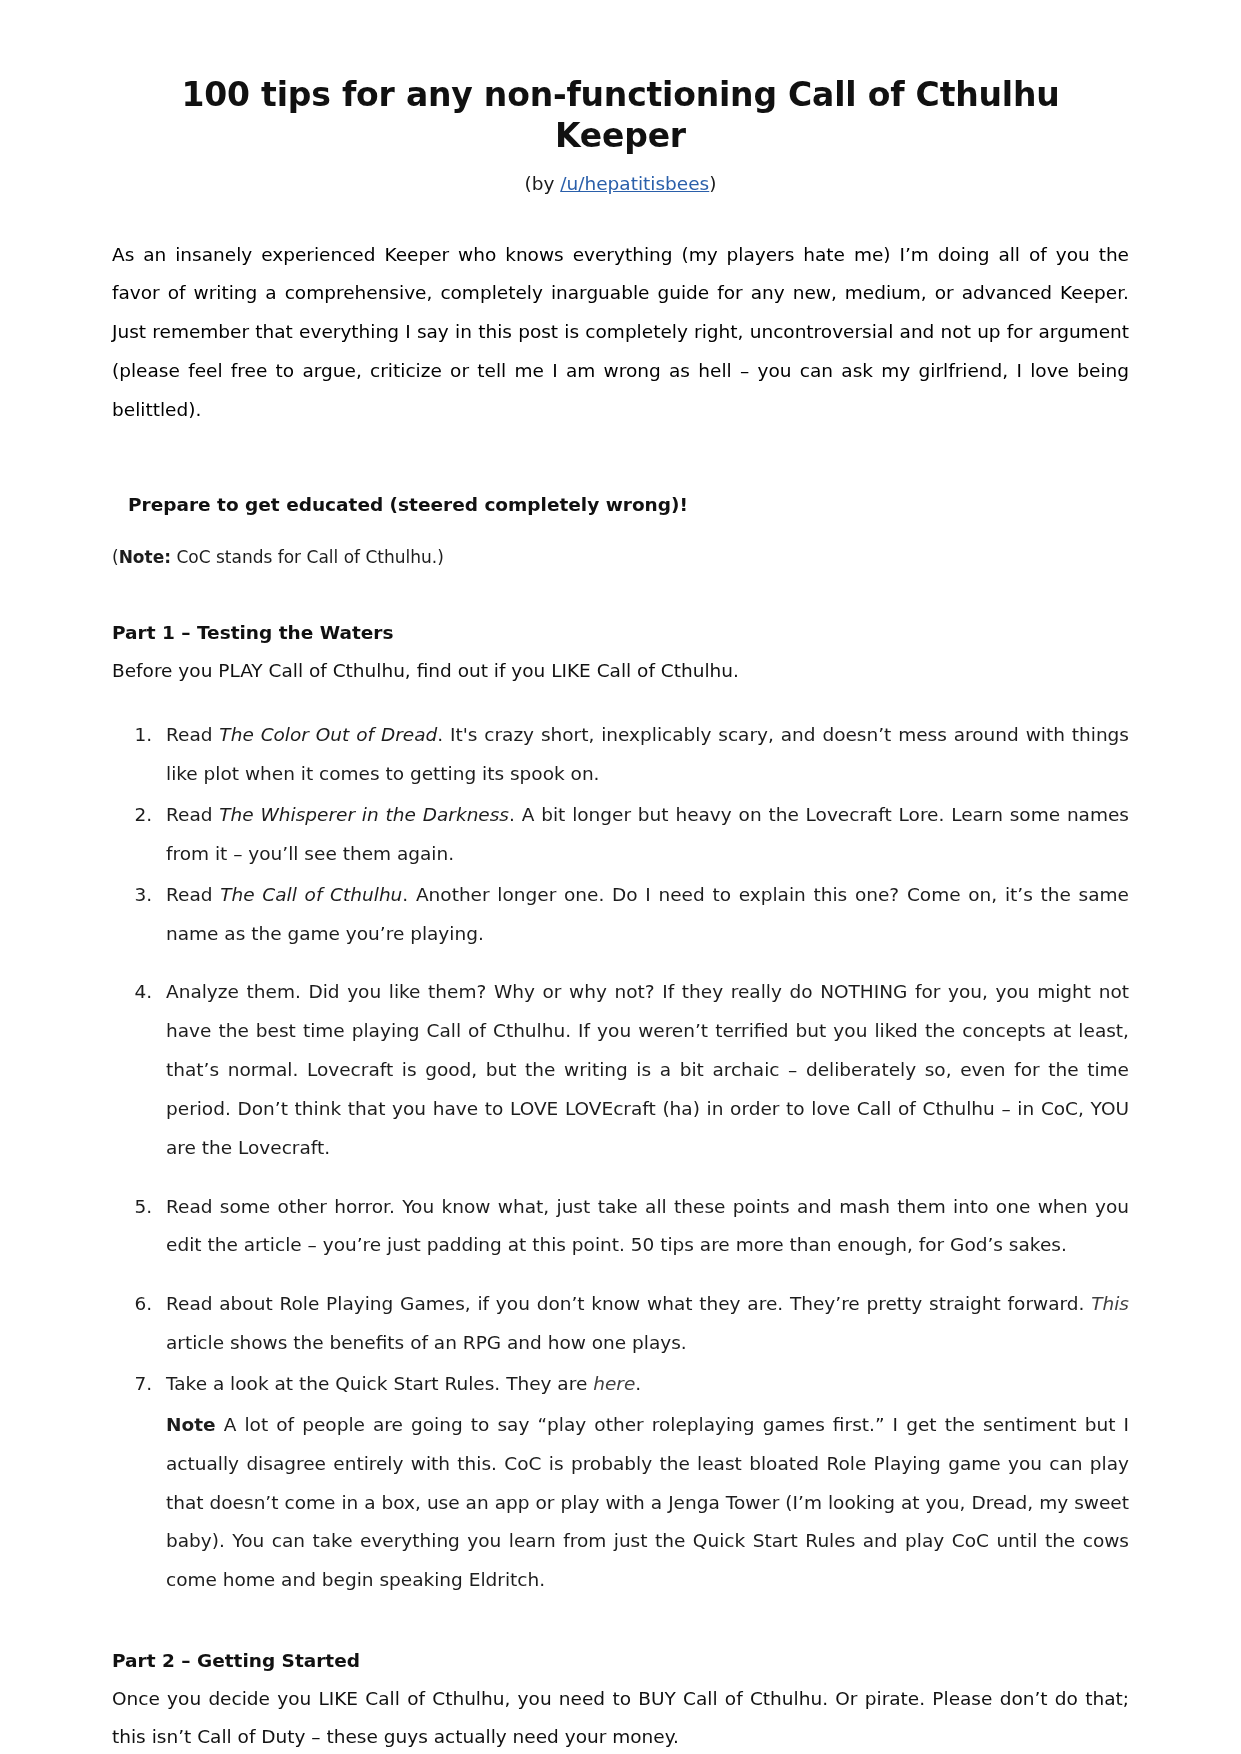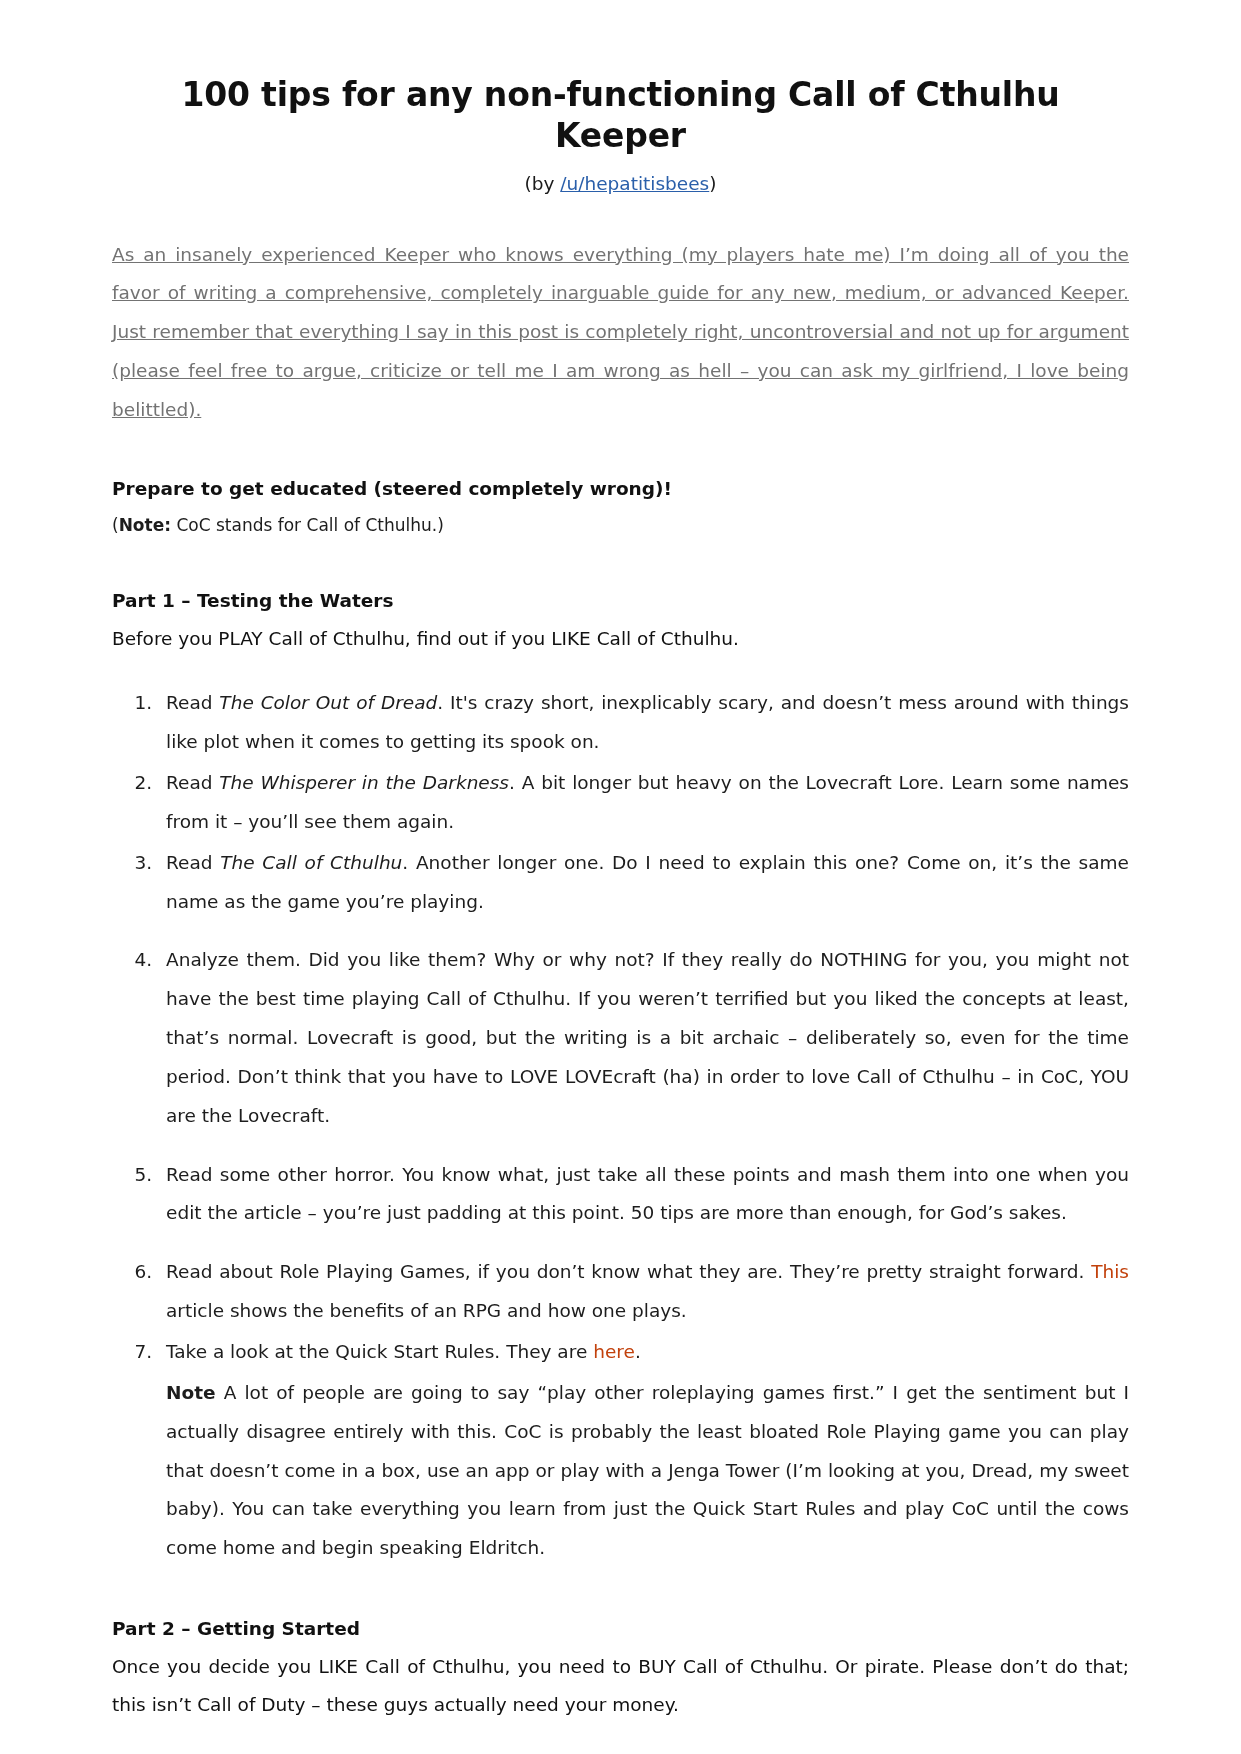--- a/index.html
+++ b/index.html
@@ -38,31 +38,30 @@
   }
   .byline a {
     color: #2a5faa;
     text-decoration: underline;
   }
   .intro {
     font-size: 18.5px;
     line-height: 2.1;
     text-align: justify;
     margin: 42px 0 0 0;
-    color: #737373;
-    text-decoration: underline;
+    color: #000000;
   }
   .block-gap {
     height: 40px;
   }
   .bold-line {
     font-size: 18.5px;
     font-weight: bold;
     line-height: 2.05;
-    margin: 0;
+    margin: 16px;
     color: #111111;
   }
   .plain-line {
     font-size: 17px;
     line-height: 2.05;
     margin: 0;
     color: #1d1d1d;
   }
   .heading-group {
     margin: 0;
@@ -101,22 +100,23 @@
     color: #1d1d1d;
   }
   .note-para {
     display: block;
     margin-top: 2px;
     text-align: justify;
   }
   i, em { font-style: italic; }
   b, strong { font-weight: bold; }
   a.inline-link {
-    color: #c2410c;
+    color: #404040;
     text-decoration: none;
+    font-style: italic;
   }
 </style>
 </head>
 <body>
 
 <div class="page">
 
   <h1 class="doc-title">100 tips for any non-functioning Call of Cthulhu Keeper</h1>
 
   <div class="byline"><span>(by </span><a href="#">/u/hepatitisbees</a><span>)</span></div>

